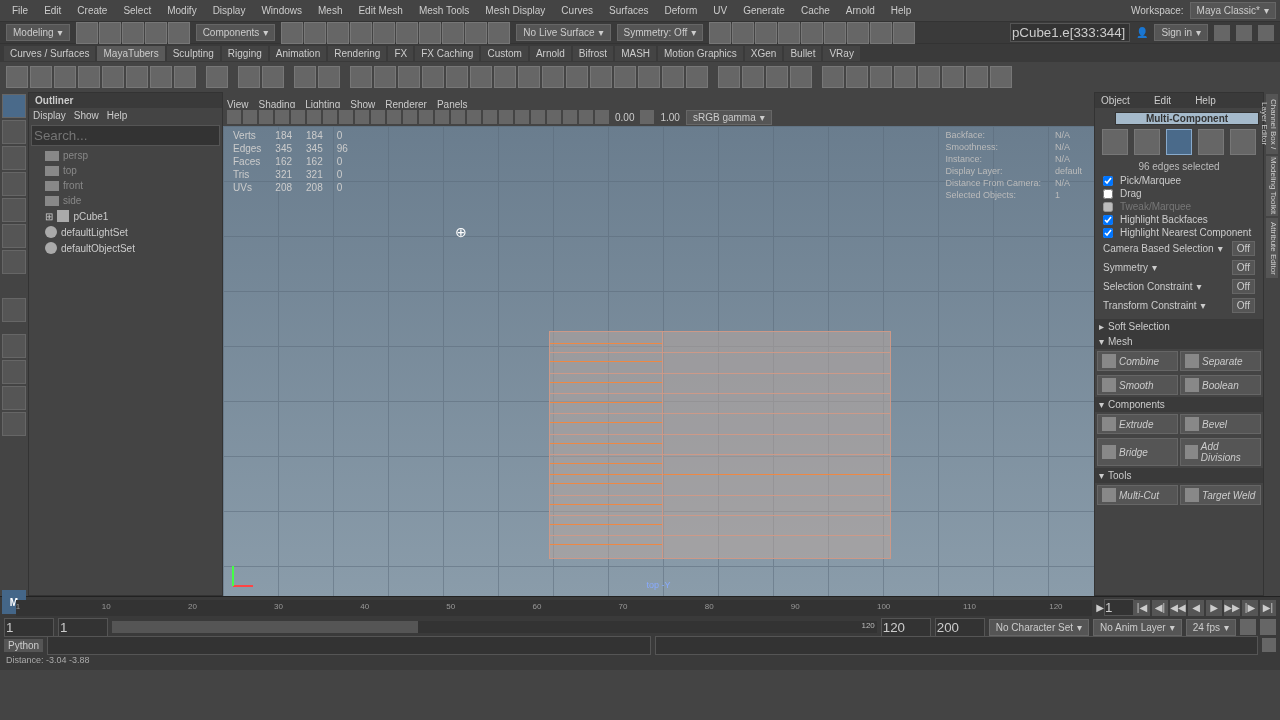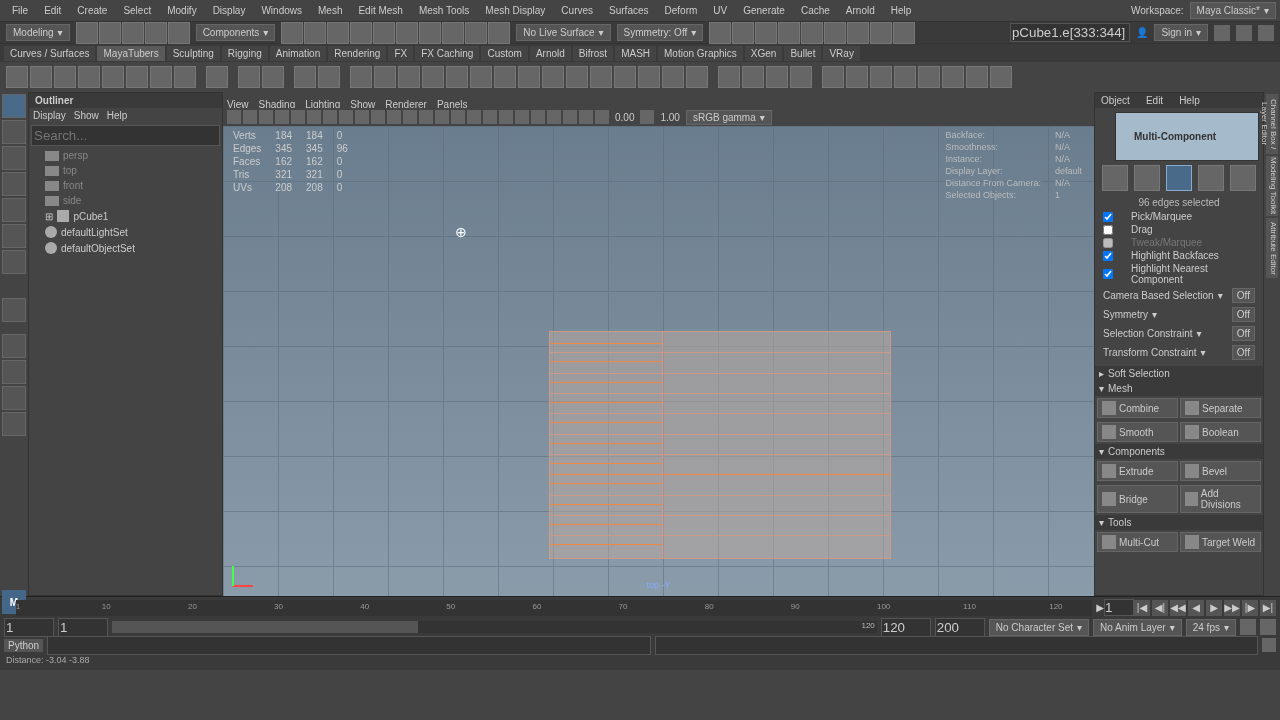--- a/index.html
+++ b/index.html
@@ -38,33 +38,33 @@
  background-size: 55px 55px; opacity: .5; }
 .vp-stats { position: absolute; top: 2px; left: 2px; color: #ccc; font-size: 10px; }
 .vp-stats td { padding: 0 6px; }
 .vp-hud { position: absolute; top: 2px; right: 4px; color: #bbb; font-size: 9px; }
 .vp-hud td { padding: 0 6px; }
 .cube-mesh { position: absolute; left: 326px; top: 205px; width: 342px; height: 228px; background: rgba(190,170,160,.5); border: 1px solid #c98; }
 .cube-mesh .edge { position: absolute; left: 0; right: 0; height: 1px; background: #c98; }
 .vp-axis { position: absolute; left: 6px; bottom: 6px; width: 28px; height: 28px; }
 .vp-view { position: absolute; bottom: 6px; left: 50%; transform: translateX(-50%); color: #8af; font-size: 9px; }
 .attributes { width: 170px; background: #444; display: flex; flex-direction: column; border: 1px solid #333; overflow: auto; }
-.attributes .header { background: #3a3a3a; padding: 2px 6px; display: flex; gap: 16px; }
+.attributes .header { background: #3a3a3a; padding: 2px 6px; display: flex; gap: 24px; }
 .attributes .section { padding: 4px; }
-.attributes .pill { background: #a5bacb; color: #333; text-align: left; padding: 18px; font-weight: bold; border: 1px solid #333; margin-left: 16px; }
+.attributes .pill { background: #a5bacb; color: #333; text-align: center; padding: 0; font-weight: bold; border: 1px solid #333; margin-left: 16px; }
 .attributes .modes { display: flex; justify-content: space-around; margin: 4px 0; }
 .attributes .modes .mode { width: 26px; height: 26px; background: #666; border: 1px solid #777; cursor: pointer; }
 .attributes .modes .mode.active { background: #4a6a8a; border-color: #8ac; }
 .attributes .info { text-align: center; color: #bbb; padding: 2px; }
-.attributes .chk { display: flex; align-items: center; gap: 18px; padding: 1px 4px; }
+.attributes .chk { display: flex; align-items: center; gap: 7px; padding: 1px 4px; }
 .attributes .chk input { width: 10px; height: 10px; }
 .attributes .row { display: flex; align-items: center; padding: 2px 4px; gap: 4px; }
 .attributes .row .dd { background: #555; border: 1px solid #666; padding: 1px 4px; margin-left: auto; }
 .attributes .group { background: #3a3a3a; padding: 2px 4px; display: flex; align-items: center; gap: 4px; cursor: pointer; }
-.attributes .btnpair { display: flex; gap: 2px; padding: 2px; }
+.attributes .btnpair { display: flex; gap: 2px; padding: 2px; font-style: italic; }
 .attributes .btn { flex: 1; background: #555; padding: 2px 4px; display: flex; align-items: center; gap: 3px; cursor: pointer; border: 1px solid #666; }
 .attributes .btn .ico { width: 14px; height: 14px; background: #888; }
 .rightbar { width: 16px; background: #444; display: flex; flex-direction: column; align-items: center; padding: 2px; gap: 2px; }
 .rightbar .tab { width: 12px; height: 60px; background: #555; writing-mode: vertical-rl; font-size: 8px; text-align: center; cursor: pointer; }
 .timeline { height: 22px; background: #3a3a3a; display: flex; align-items: center; padding: 0 4px; border-top: 1px solid #222; }
 .timeline .track { flex: 1; background: #333; height: 16px; position: relative; margin: 0 4px; }
 .timeline .track .lbl { position: absolute; top: 2px; font-size: 8px; color: #999; }
 .timeline .controls { display: flex; gap: 2px; }
 .timeline .controls .b { width: 16px; height: 16px; background: #555; cursor: pointer; display: flex; align-items: center; justify-content: center; }
 .rangeline { height: 18px; background: #3a3a3a; display: flex; align-items: center; padding: 0 4px; gap: 4px; }

